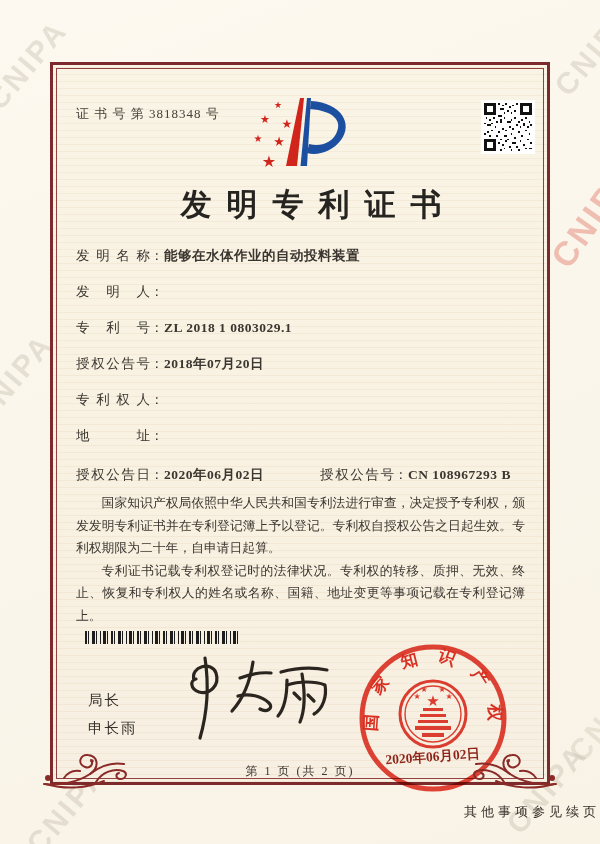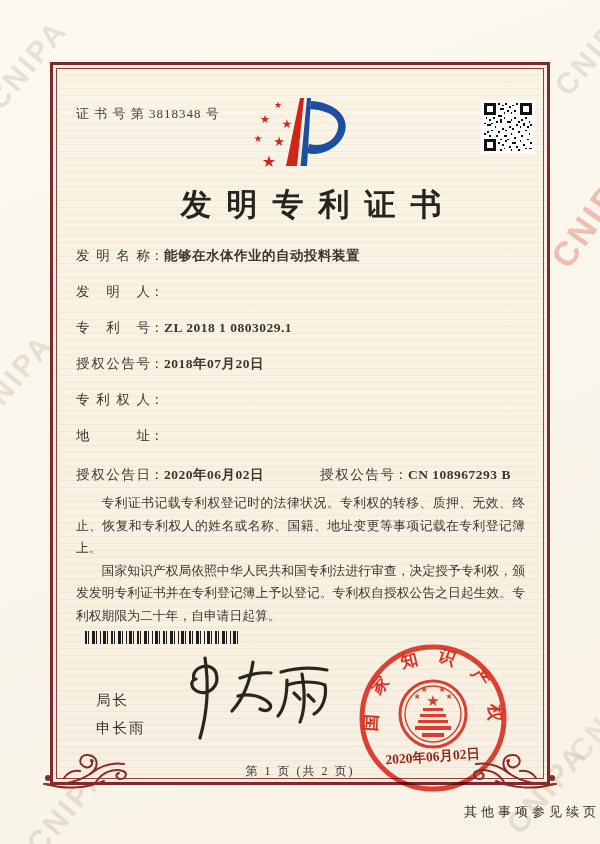--- a/index.html
+++ b/index.html
@@ -82,21 +82,21 @@
       #1d1d1d 0px,#1d1d1d 2px,rgba(0,0,0,0) 2px,rgba(0,0,0,0) 3px,
       #1d1d1d 3px,#1d1d1d 4px,rgba(0,0,0,0) 4px,rgba(0,0,0,0) 7px,
       #1d1d1d 7px,#1d1d1d 10px,rgba(0,0,0,0) 10px,rgba(0,0,0,0) 11px,
       #1d1d1d 11px,#1d1d1d 12px,rgba(0,0,0,0) 12px,rgba(0,0,0,0) 15px,
       #1d1d1d 15px,#1d1d1d 16px,rgba(0,0,0,0) 16px,rgba(0,0,0,0) 18px,
       #1d1d1d 18px,#1d1d1d 21px,rgba(0,0,0,0) 21px,rgba(0,0,0,0) 22px,
       #1d1d1d 22px,#1d1d1d 23px,rgba(0,0,0,0) 23px,rgba(0,0,0,0) 26px);
   }
   
   .signer{position:absolute;left:88px;top:686px;font-size:14.5px;
-          letter-spacing:2px;color:#36312b;line-height:28px;margin-left:8px;}
+          letter-spacing:2px;color:#36312b;line-height:28px;}
   .signature{position:absolute;left:178px;top:652px;width:160px;height:95px;}
   .seal{position:absolute;left:357px;top:642px;width:152px;height:152px;
         mix-blend-mode:multiply;opacity:0.95;}
   
   .footer-page{
     position:absolute;left:0;right:0;top:763px;text-align:center;
     font-size:12px;letter-spacing:2px;color:#3b3630;
   }
   .flourish{position:absolute;width:88px;height:70px;}
   .flourish.bl{left:40px;top:720px;}
@@ -250,22 +250,22 @@
         <span class="fcolon">：</span>
         <span class="fvalue gdate">2020年06月02日</span>
       <span class="gap"></span>
       <span class="flabel">授权公告号</span>
         <span class="fcolon">：</span>
         <span class="fvalue">CN 108967293 B</span>
     </div>
   </div>
 
   <div class="body-text">
+    <p>国家知识产权局依照中华人民共和国专利法进行审查，决定授予专利权，颁发发明专利证书并在专利登记簿上予以登记。专利权自授权公告之日起生效。专利权期限为二十年，自申请日起算。</p>
     <p>专利证书记载专利权登记时的法律状况。专利权的转移、质押、无效、终止、恢复和专利权人的姓名或名称、国籍、地址变更等事项记载在专利登记簿上。</p>
-    <p>国家知识产权局依照中华人民共和国专利法进行审查，决定授予专利权，颁发发明专利证书并在专利登记簿上予以登记。专利权自授权公告之日起生效。专利权期限为二十年，自申请日起算。</p>
   </div>
 
   <div class="barcode"></div>
 
   <div class="signer">
     <div>局长</div>
     <div>申长雨</div>
   </div>
 
   <svg class="signature" viewBox="0 0 160 95">

